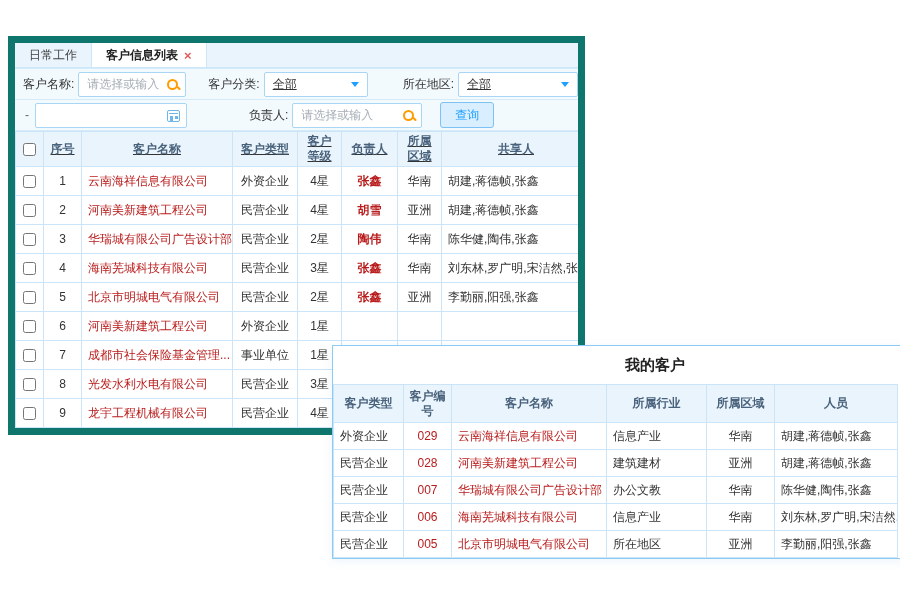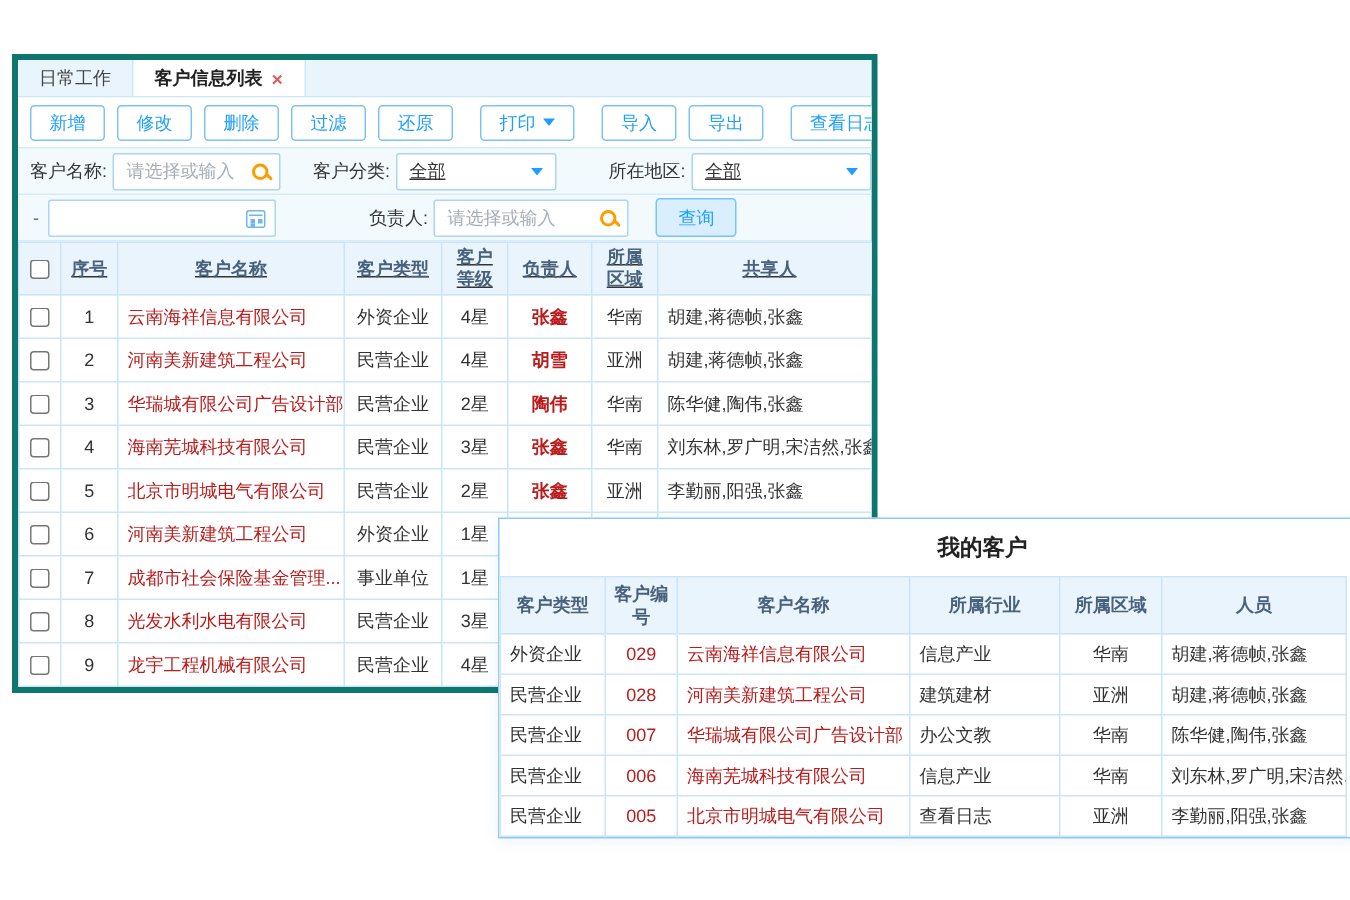--- a/index.html
+++ b/index.html
@@ -1,21 +1,21 @@
 <!DOCTYPE html>
 <html><head>
 <meta charset="utf-8">
 <style>
   * { margin:0; padding:0; box-sizing:border-box; }
   html,body { width:900px; height:600px; background:#fff; font-family:"Liberation Sans","DejaVu Sans",sans-serif; }
   body { position:relative; overflow:hidden; font-size:12px; color:#333; }
 
   
   .panel-main { position:absolute; left:8px; top:36px; width:577px; background:#fff;
-                border:4px solid #0f766e; z-index:1; overflow:hidden; }
+                border:7px solid #0f766e; z-index:1; overflow:hidden; }
   .tabbar { height:25px; background:#e9f4fd; border-bottom:1px solid #cde7fa; display:flex; align-items:stretch; }
   .tab { padding:0 14px; line-height:24px; font-size:12px; color:#444; cursor:pointer; }
   .tab.active { background:#fff; font-weight:bold; color:#222; border-left:1px solid #cde7fa; border-right:1px solid #cde7fa; display:flex; align-items:center; gap:6px; }
   .tab-close { color:#e05c5c; font-weight:bold; font-size:13px; line-height:1; cursor:pointer; }
 
   .toolbar { display:flex; align-items:center; gap:8px; padding:5px 8px; height:33px; background:#fff; }
   .btn { border:1px solid #7ec2f3; color:#1e9fff; background:#fff; border-radius:3px;
          font-size:12px; padding:4px 12px; line-height:14px; cursor:pointer; white-space:nowrap;
          font-family:inherit; display:inline-flex; align-items:center; gap:5px; }
   .btn.gapped { margin-left:10px; }
@@ -66,34 +66,20 @@
   <div class="tabbar">
     <div class="tab">
       <span>日常工作</span>
     </div>
     <div class="tab active">
       <span>客户信息列表</span>
       <span class="tab-close">×</span>
     </div>
   </div>
 
-  <div class="toolbar">
-    <button class="btn">新增</button>
-    <button class="btn">修改</button>
-    <button class="btn">删除</button>
-    <button class="btn">过滤</button>
-    <button class="btn">还原</button>
-    <button class="btn gapped">
-      <span>打印</span>
-      <span class="caret-down"></span>
-    </button>
-    <button class="btn gapped">导入</button>
-    <button class="btn">导出</button>
-    <button class="btn gapped">查看日志</button>
-  </div>
 
   <div class="filters">
     <div class="frow">
       <span class="flabel" style="margin-left:8px">客户名称:</span>
       <span class="fbox" style="margin-left:4px;width:140px">
         <input placeholder="请选择或输入" style="">
         <span class="mag-icon"></span>
       </span>
       <span class="flabel" style="margin-left:22px">客户分类:</span>
       <span class="fbox fselect" style="margin-left:4px;width:130px">
@@ -290,19 +276,19 @@
         <td class="ac link">006</td>
         <td class="al link">海南芜城科技有限公司</td>
         <td class="al">信息产业</td>
         <td class="ac">华南</td>
         <td class="al">刘东林,罗广明,宋洁然...</td>
       </tr>
       <tr>
         <td class="al">民营企业</td>
         <td class="ac link">005</td>
         <td class="al link">北京市明城电气有限公司</td>
-        <td class="al">查看日志</td>
+        <td class="al">所在地区</td>
         <td class="ac">亚洲</td>
         <td class="al">李勤丽,阳强,张鑫</td>
       </tr>
     </tbody>
   </table>
 </div>
 
 </body></html>

